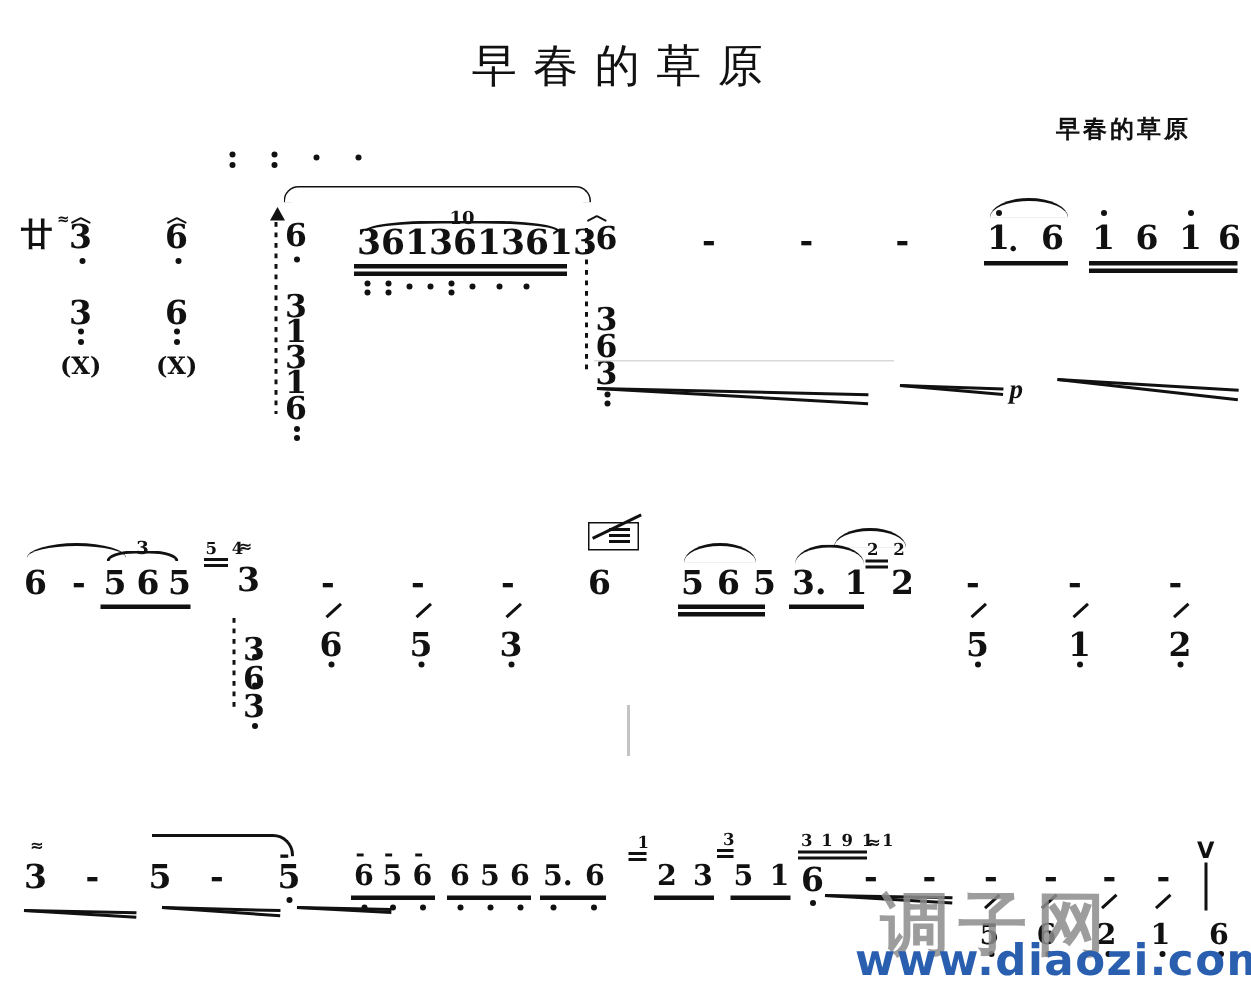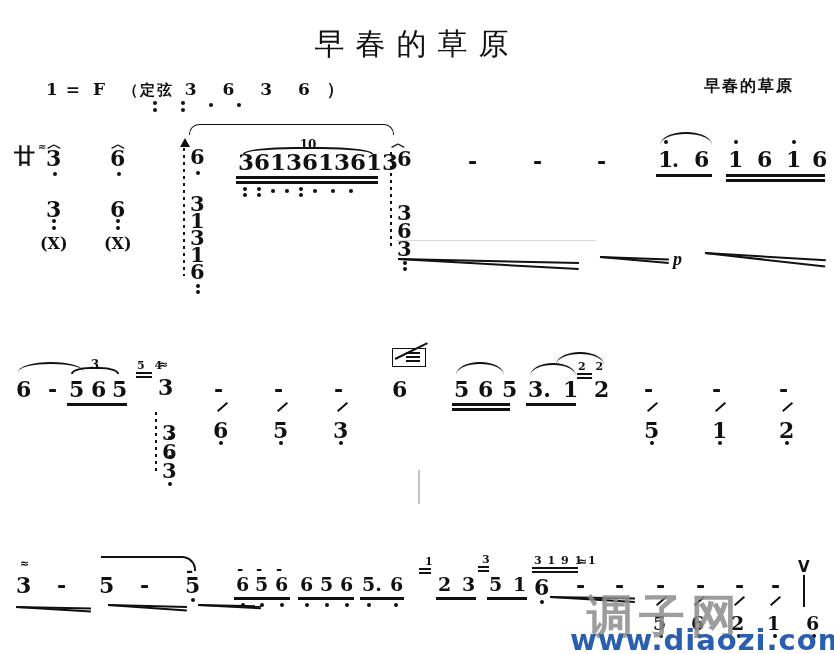--- a/index.html
+++ b/index.html
@@ -171,27 +171,20 @@
   
   .speck{position:absolute;background:#d9d9d9;}
 </style>
 </head>
 <body>
 
 <div class="sheet">
 
   <div class="title">早春的草原</div>
 
-  <div class="keysig">
-    <span>1 =</span>
-    <span style="margin-left:5px;">F</span>
-    <span class="cn" style="margin-left:10px;">（定弦</span>
-    <span style="margin-left:4px;letter-spacing:10px;">3 6 3 6</span>
-    <span>）</span>
-  </div>
 
   <div class="odot" style="left:153px;top:101px;"></div>
   <div class="odot" style="left:153px;top:108px;"></div>
   <div class="odot" style="left:181px;top:101px;"></div>
   <div class="odot" style="left:181px;top:108px;"></div>
   <div class="odot" style="left:209px;top:103px;"></div>
   <div class="odot" style="left:237px;top:103px;"></div>
 
   <div class="composer">早春的草原</div>
 

